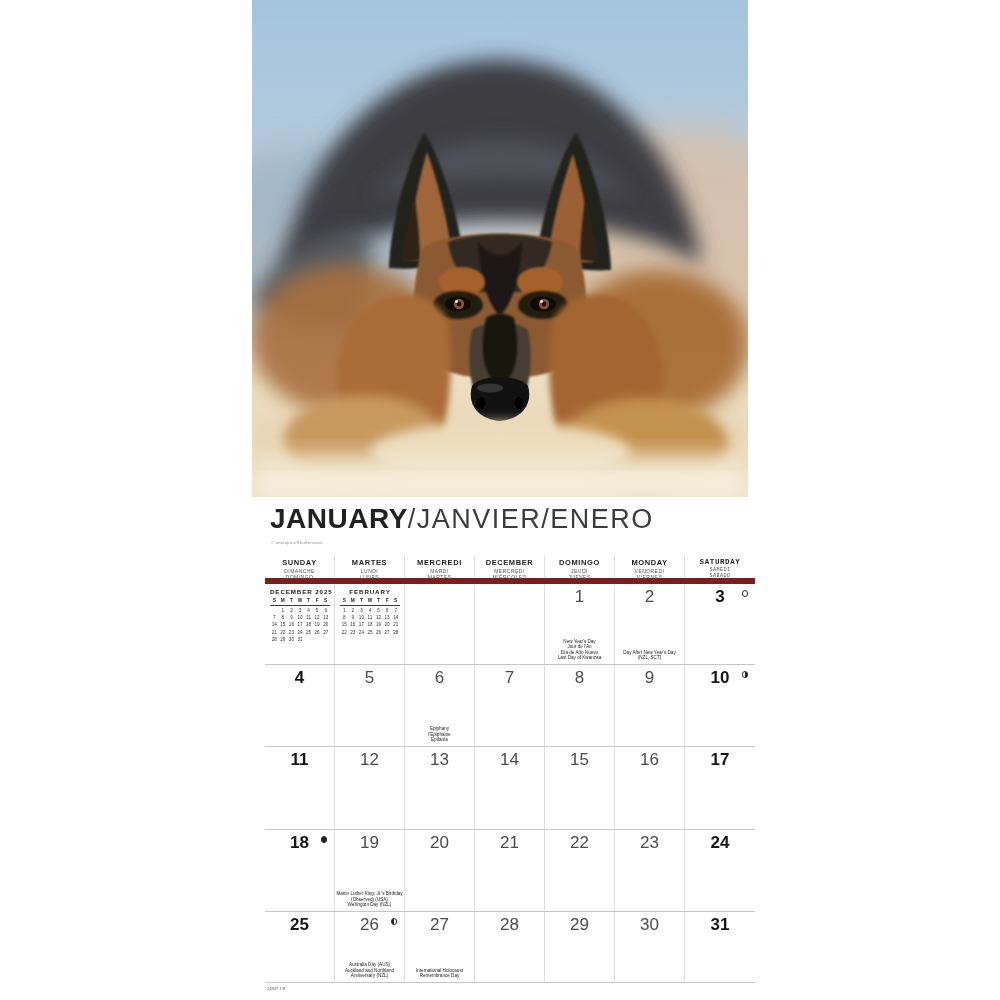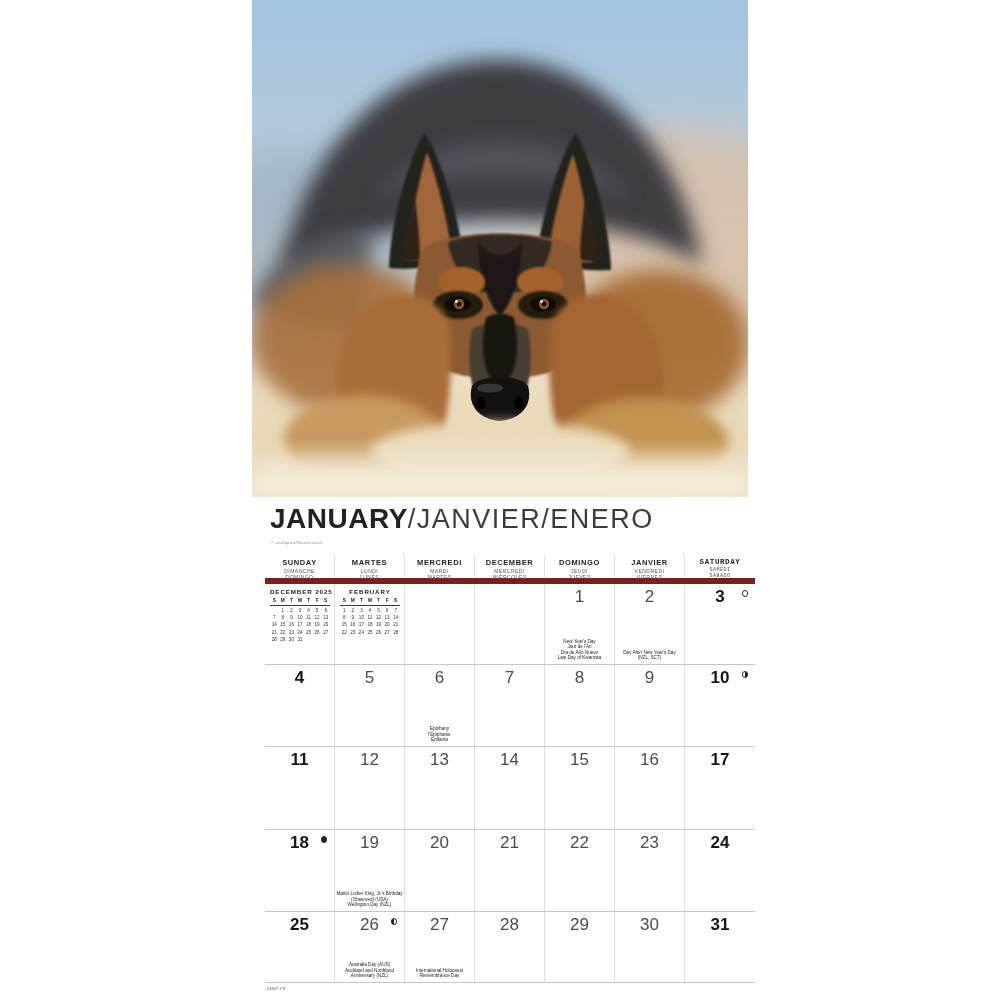--- a/index.html
+++ b/index.html
@@ -168,21 +168,21 @@
           <span class="dow-en">DECEMBER</span>
           <span class="dow-sub">MERCREDI</span>
           <span class="dow-sub">MIÉRCOLES</span>
         </div>
         <div class="dow-cell">
           <span class="dow-en">DOMINGO</span>
           <span class="dow-sub">JEUDI</span>
           <span class="dow-sub">JUEVES</span>
         </div>
         <div class="dow-cell">
-          <span class="dow-en">JANVIER</span>
+          <span class="dow-en">MONDAY</span>
           <span class="dow-sub">VENDREDI</span>
           <span class="dow-sub">VIERNES</span>
         </div>
         <div class="dow-cell">
           <span class="dow-en">SATURDAY</span>
           <span class="dow-sub">SAMEDI</span>
           <span class="dow-sub">SÁBADO</span>
         </div>
       </div>
     <div id="weeks">

